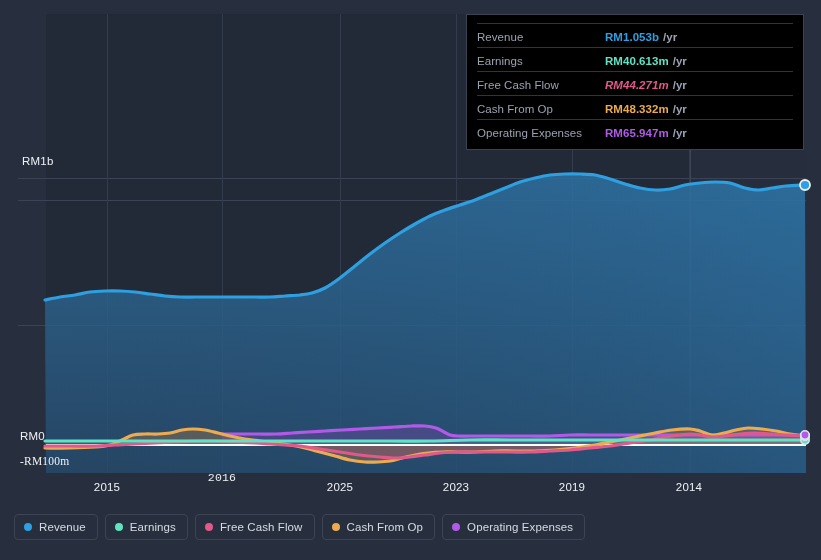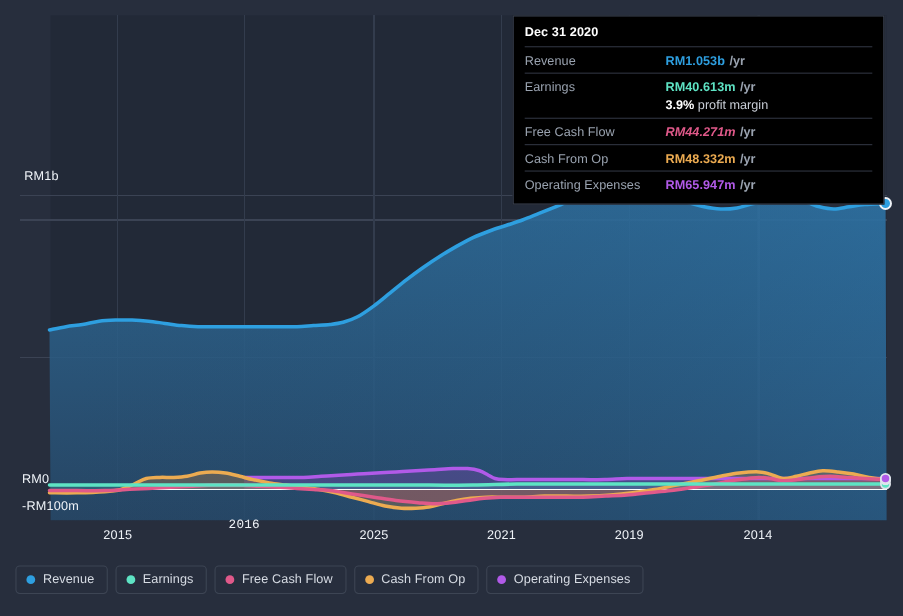--- a/index.html
+++ b/index.html
@@ -105,47 +105,42 @@
         <circle cx="805" cy="440" r="4.2" fill="#5ee3c4" stroke="#dfe4ec" stroke-width="1.6"></circle>
         <circle cx="805" cy="436" r="4.2" fill="#e0598a" stroke="#dfe4ec" stroke-width="1.6"></circle>
         <circle cx="805" cy="436" r="4.2" fill="#ecab51" stroke="#dfe4ec" stroke-width="1.6"></circle>
         <circle cx="805" cy="435" r="4.2" fill="#b15ae8" stroke="#dfe4ec" stroke-width="1.6"></circle>
         <circle cx="805" cy="185" r="5" fill="#2e9fe0" stroke="#eef2f7" stroke-width="1.8"></circle>
       </svg>
 
     <div id="y-labels">
         <div class="ylab" style="left: 22px; top: 155px;">RM1b</div>
         <div class="ylab" style="left: 20px; top: 430px;">RM0</div>
-        <div class="ylab" style="left: 20px; top: 455px;">-RM100m</div>
+        <div class="ylab" style="left: 20px; top: 455px; font-family: Liberation Serif, serif;">-RM100m</div>
       </div>
 
     <div id="x-labels">
         <div class="xlab" style="left: 107px; top: 481px;">2015</div>
         <div class="xlab" style="left: 222px; top: 471px; font-family: Liberation Mono, monospace;">2016</div>
         <div class="xlab" style="left: 340px; top: 481px;">2025</div>
-        <div class="xlab" style="left: 456px; top: 481px;">2021</div>
+        <div class="xlab" style="left: 456px; top: 481px;">2023</div>
         <div class="xlab" style="left: 572px; top: 481px;">2019</div>
         <div class="xlab" style="left: 689px; top: 481px;">2014</div>
       </div>
   </div>
 
   <div class="tooltip">
-    <div class="tt-title">Dec 31 2020</div>
     <div id="tt-rows">
         <div class="tt-row">
           <div class="tt-key">Revenue</div>
           <div><span class="tt-val" style="color: rgb(46, 159, 224);">RM1.053b</span><span class="tt-unit">/yr</span></div>
         </div>
         <div class="tt-row">
           <div class="tt-key">Earnings</div>
           <div><span class="tt-val" style="color: rgb(94, 227, 196);">RM40.613m</span><span class="tt-unit">/yr</span></div>
-        </div>
-        <div class="tt-row noline">
-          <div class="tt-key"></div>
-          <div class="tt-sub"><b>3.9%</b> <span> profit margin</span></div>
         </div>
         <div class="tt-row">
           <div class="tt-key">Free Cash Flow</div>
           <div><span class="tt-val" style="color: rgb(224, 89, 138); font-style: italic;">RM44.271m</span><span class="tt-unit">/yr</span></div>
         </div>
         <div class="tt-row">
           <div class="tt-key">Cash From Op</div>
           <div><span class="tt-val" style="color: rgb(236, 171, 81);">RM48.332m</span><span class="tt-unit">/yr</span></div>
         </div>
         <div class="tt-row">

